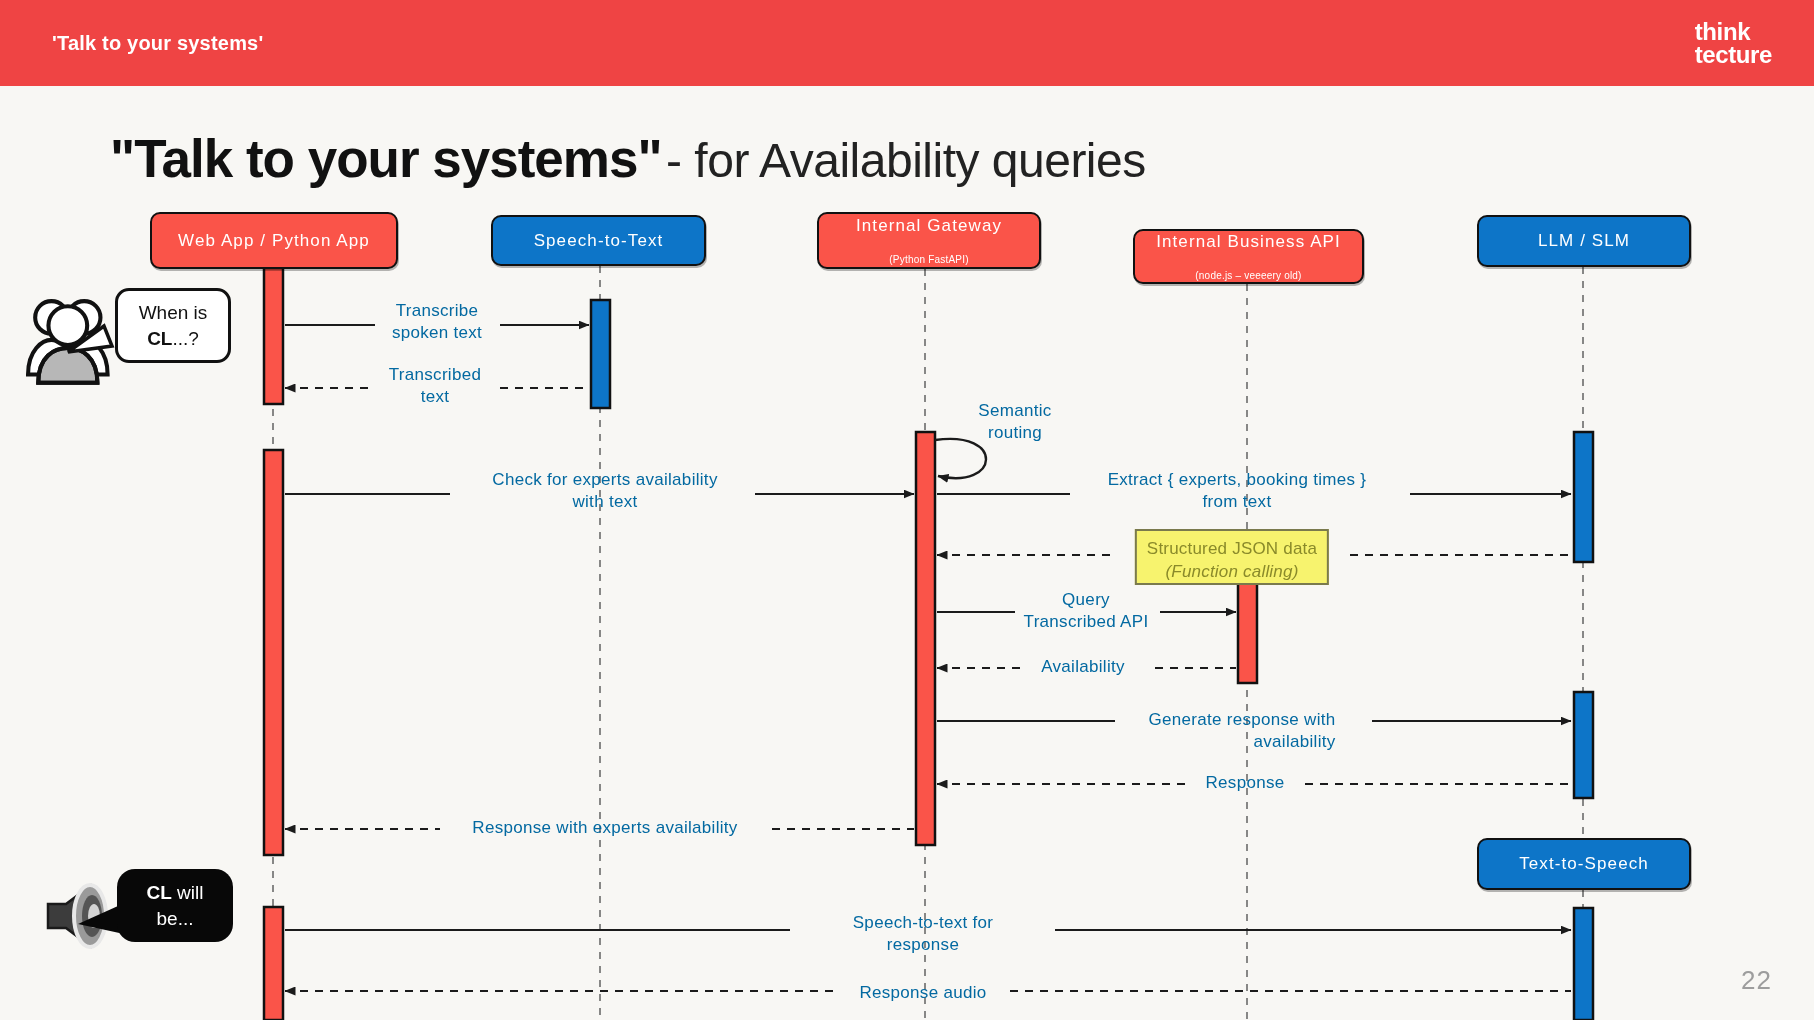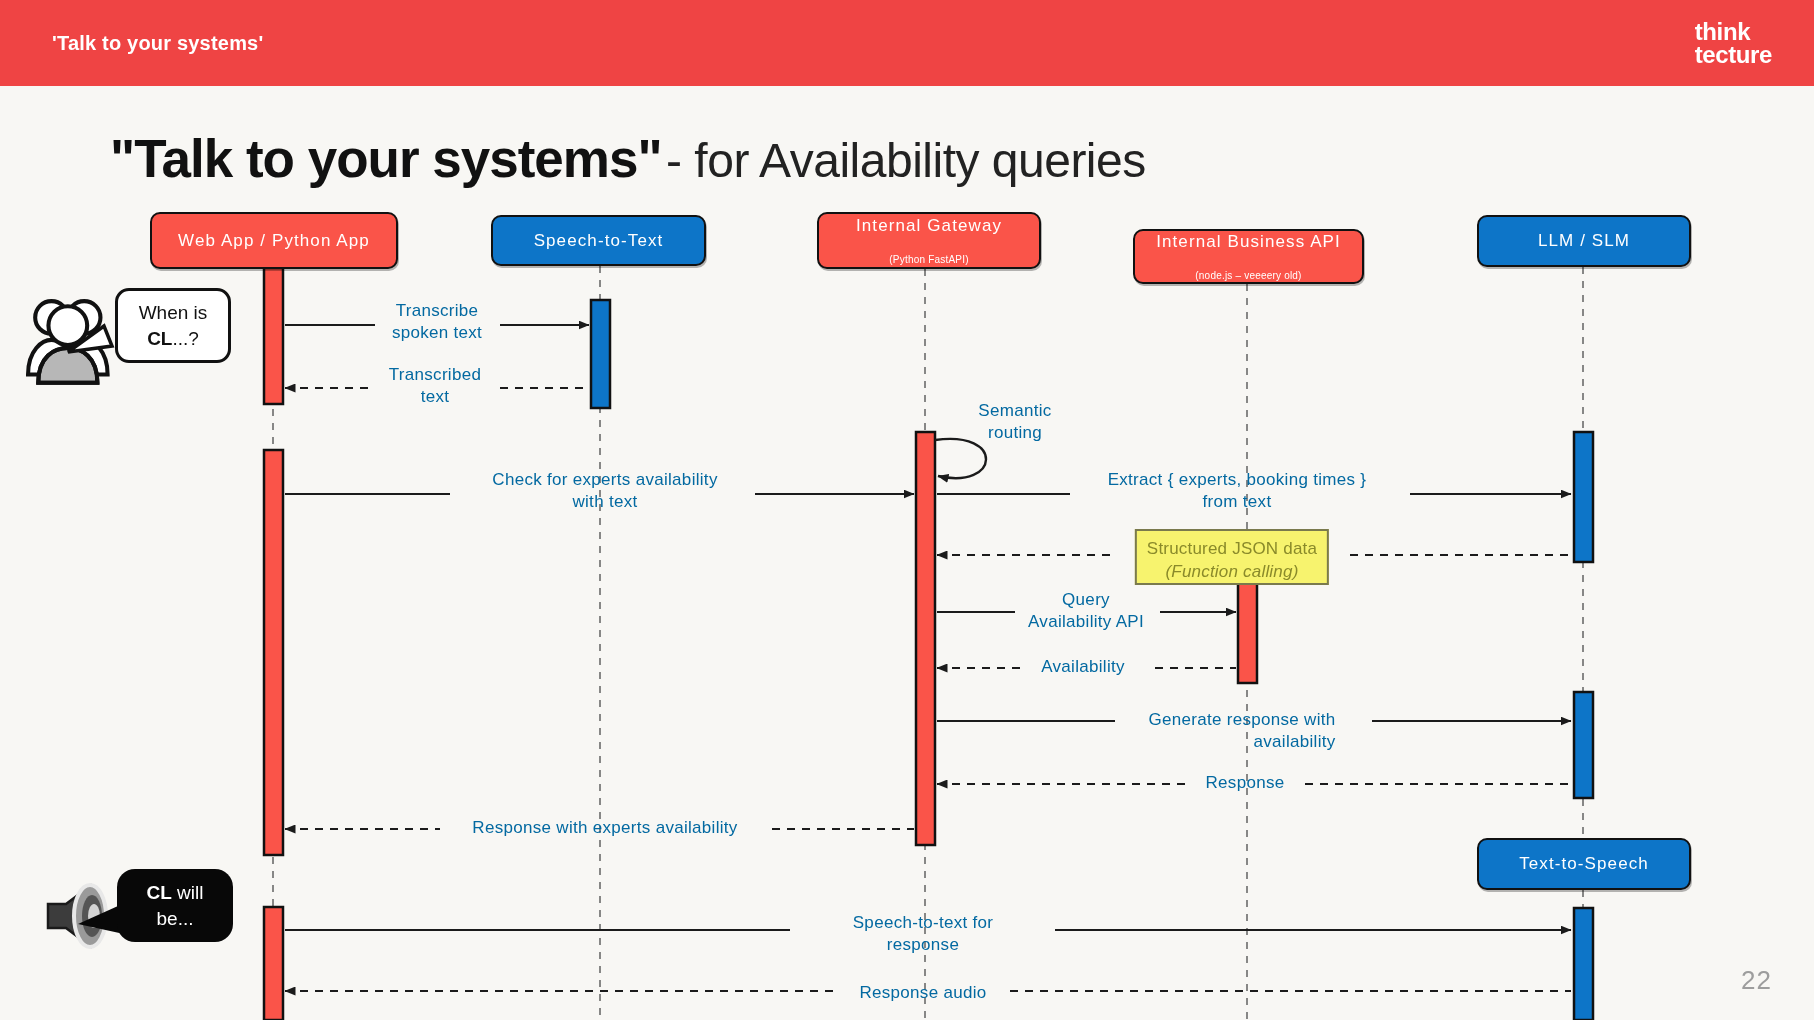--- a/index.html
+++ b/index.html
@@ -243,21 +243,21 @@
 spoken text</div>
   <div class="msg" style="left:435px; top:364px;">Transcribed
 text</div>
   <div class="msg" style="left:1015px; top:400px;">Semantic
 routing</div>
   <div class="msg" style="left:605px; top:469px;">Check for experts availability
 with text</div>
   <div class="msg" style="left:1237px; top:469px;">Extract { experts, booking times }
 from text</div>
   <div class="msg" style="left:1086px; top:589px;">Query
-Availability API</div>
+Transcribed API</div>
   <div class="msg" style="left:1083px; top:656px;">Availability</div>
   <div class="msg" style="left:1242px; top:709px;text-align:right;">Generate response with
 availability</div>
   <div class="msg" style="left:1245px; top:772px;">Response</div>
   <div class="msg" style="left:605px; top:817px;">Response with experts availability</div>
   <div class="msg" style="left:923px; top:912px;">Speech-to-text for
 response</div>
   <div class="msg" style="left:923px; top:982px;">Response audio</div>
 
   <div class="note" style="left:1232px; top:529px;">

